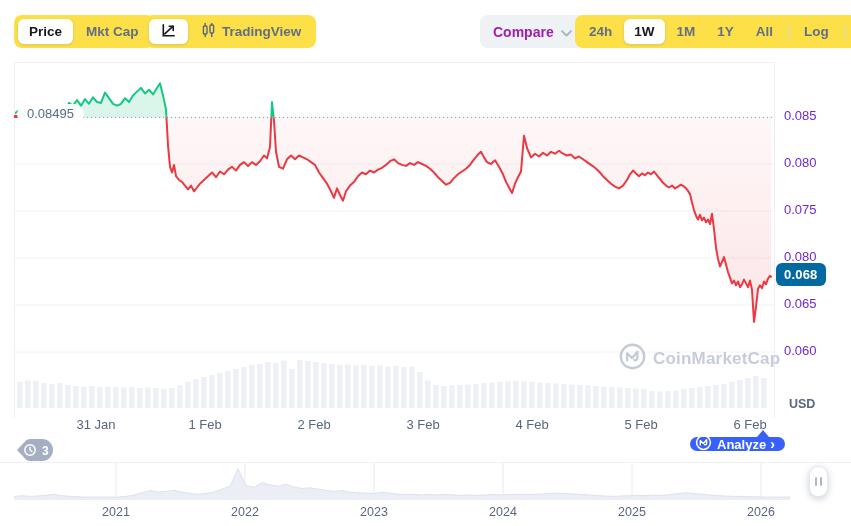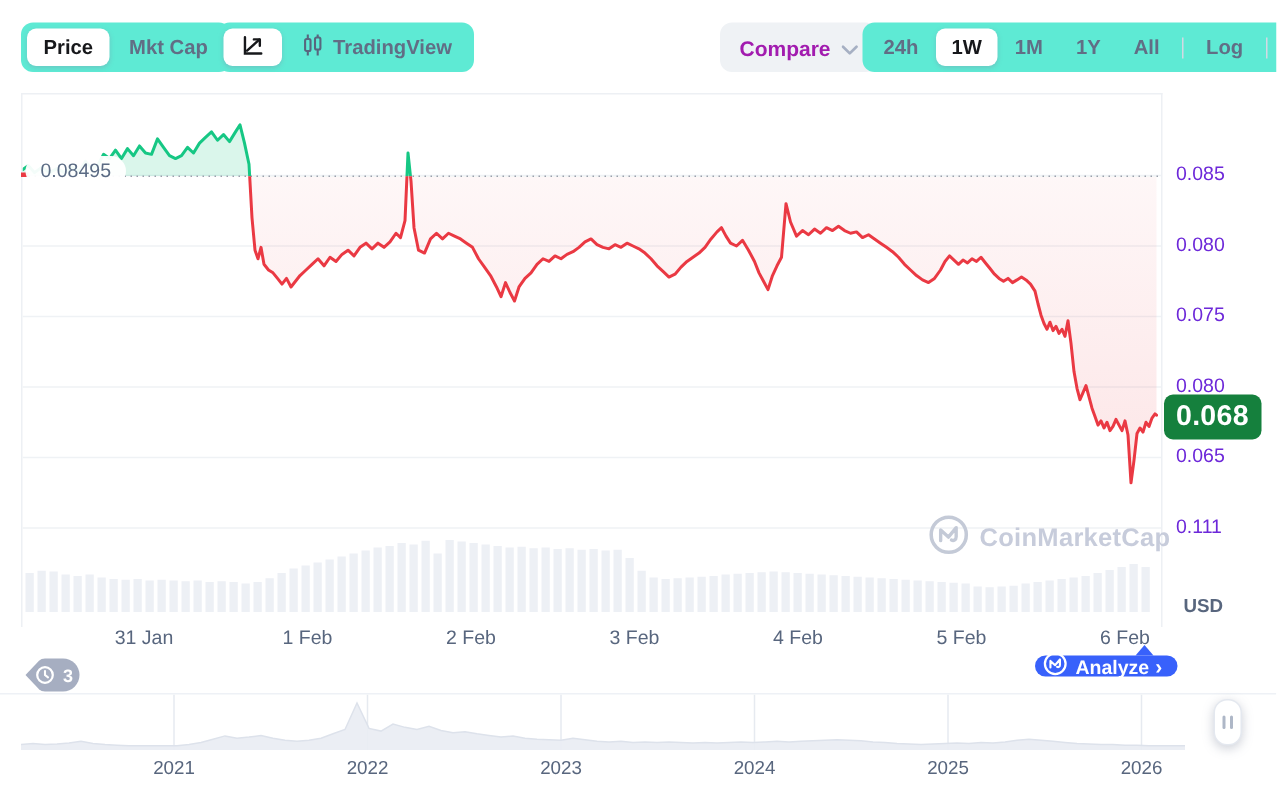--- a/index.html
+++ b/index.html
@@ -1,40 +1,40 @@
 <!DOCTYPE html>
 <html><head>
 <meta charset="utf-8">
 <style>
   html,body{margin:0;padding:0;background:#fff;}
   .page{position:relative;width:851px;height:526px;background:#fff;overflow:hidden;
         font-family:"Liberation Sans",sans-serif;-webkit-font-smoothing:antialiased;}
   
-  .seg-group{position:absolute;top:15px;height:33px;background:#5eead4;border-radius:8px;
+  .seg-group{position:absolute;top:15px;height:33px;background:#fde047;border-radius:8px;
              display:flex;align-items:center;padding:0 4px;box-sizing:border-box;gap:2px;}
   .seg{height:25px;display:flex;align-items:center;gap:6px;padding:0 11px;border-radius:6px;
        font-size:13.5px;font-weight:600;color:#616e85;cursor:pointer;white-space:nowrap;}
   .seg.active{background:#fff;color:#17181b;font-weight:700;box-shadow:0 1px 3px rgba(130,142,165,.35);}
   .g1{left:14px;}
   .g2{left:145px;}
   .compare{position:absolute;left:480px;top:15px;height:33px;background:#eff2f5;border-radius:8px;
            display:flex;align-items:center;gap:7px;padding:0 13px;font-size:14px;font-weight:600;
            color:#a21caf;cursor:pointer;box-sizing:border-box;}
   .ranges{left:575px;}
   .ranges .seg{padding:0 10px;}
   .vdiv{width:1px;height:14px;background:#d3d9e3;margin:0 3px;}
   .icon-btn{height:25px;display:flex;align-items:center;padding:0 8px;cursor:pointer;}
   
   .chart-card{position:absolute;left:14px;top:62px;width:759px;height:355px;
               border-top:1px solid #edf0f4;border-left:1px solid #edf0f4;border-right:1px solid #edf0f4;}
   .chart-card svg{position:absolute;left:0;top:0;}
   .base-tick{position:absolute;left:14px;top:115px;width:5px;height:3px;background:#ea3943;}
   .base-pill{position:absolute;left:17px;top:104px;background:rgba(255,255,255,.95);color:#5b6b84;
              font-size:13px;padding:2px 10px 3px;border-radius:10px;z-index:3;}
-  .price-badge{position:absolute;left:776px;top:263px;background:#15803d;color:#fff;font-size:19px;
+  .price-badge{position:absolute;left:776px;top:263px;background:#0369a1;color:#fff;font-size:13px;
                font-weight:700;padding:4px 8px;border-radius:6px;z-index:4;letter-spacing:.2px;}
   .watermark{position:absolute;left:619px;top:343px;display:flex;align-items:center;gap:7px;z-index:2;}
   .watermark span{font-size:17px;font-weight:600;color:#c7ccdb;letter-spacing:.2px;}
   .y-axis span{position:absolute;left:784px;width:46px;font-size:13px;color:#6d28d9;}
   .y-axis span:nth-child(1){top:108px}.y-axis span:nth-child(2){top:155px}
   .y-axis span:nth-child(3){top:202px}.y-axis span:nth-child(4){top:249px}
   .y-axis span:nth-child(5){top:296px}.y-axis span:nth-child(6){top:343px}
   .usd{position:absolute;left:789px;top:397px;font-size:12.5px;font-weight:700;color:#58667e;}
   .x-axis span{position:absolute;top:417px;width:60px;text-align:center;font-size:13px;color:#58667e;}
   .x-axis span:nth-child(1){left:66px}.x-axis span:nth-child(2){left:175px}
@@ -269,21 +269,21 @@
     </span>
     <span>CoinMarketCap</span>
   </div>
 
   <div class="y-axis">
     <span>0.085</span>
     <span>0.080</span>
     <span>0.075</span>
     <span>0.080</span>
     <span>0.065</span>
-    <span>0.111</span>
+    <span>0.060</span>
   </div>
   <div class="usd">USD</div>
 
   <div class="x-axis">
     <span>31 Jan</span>
     <span>1 Feb</span>
     <span>2 Feb</span>
     <span>3 Feb</span>
     <span>4 Feb</span>
     <span>5 Feb</span>

